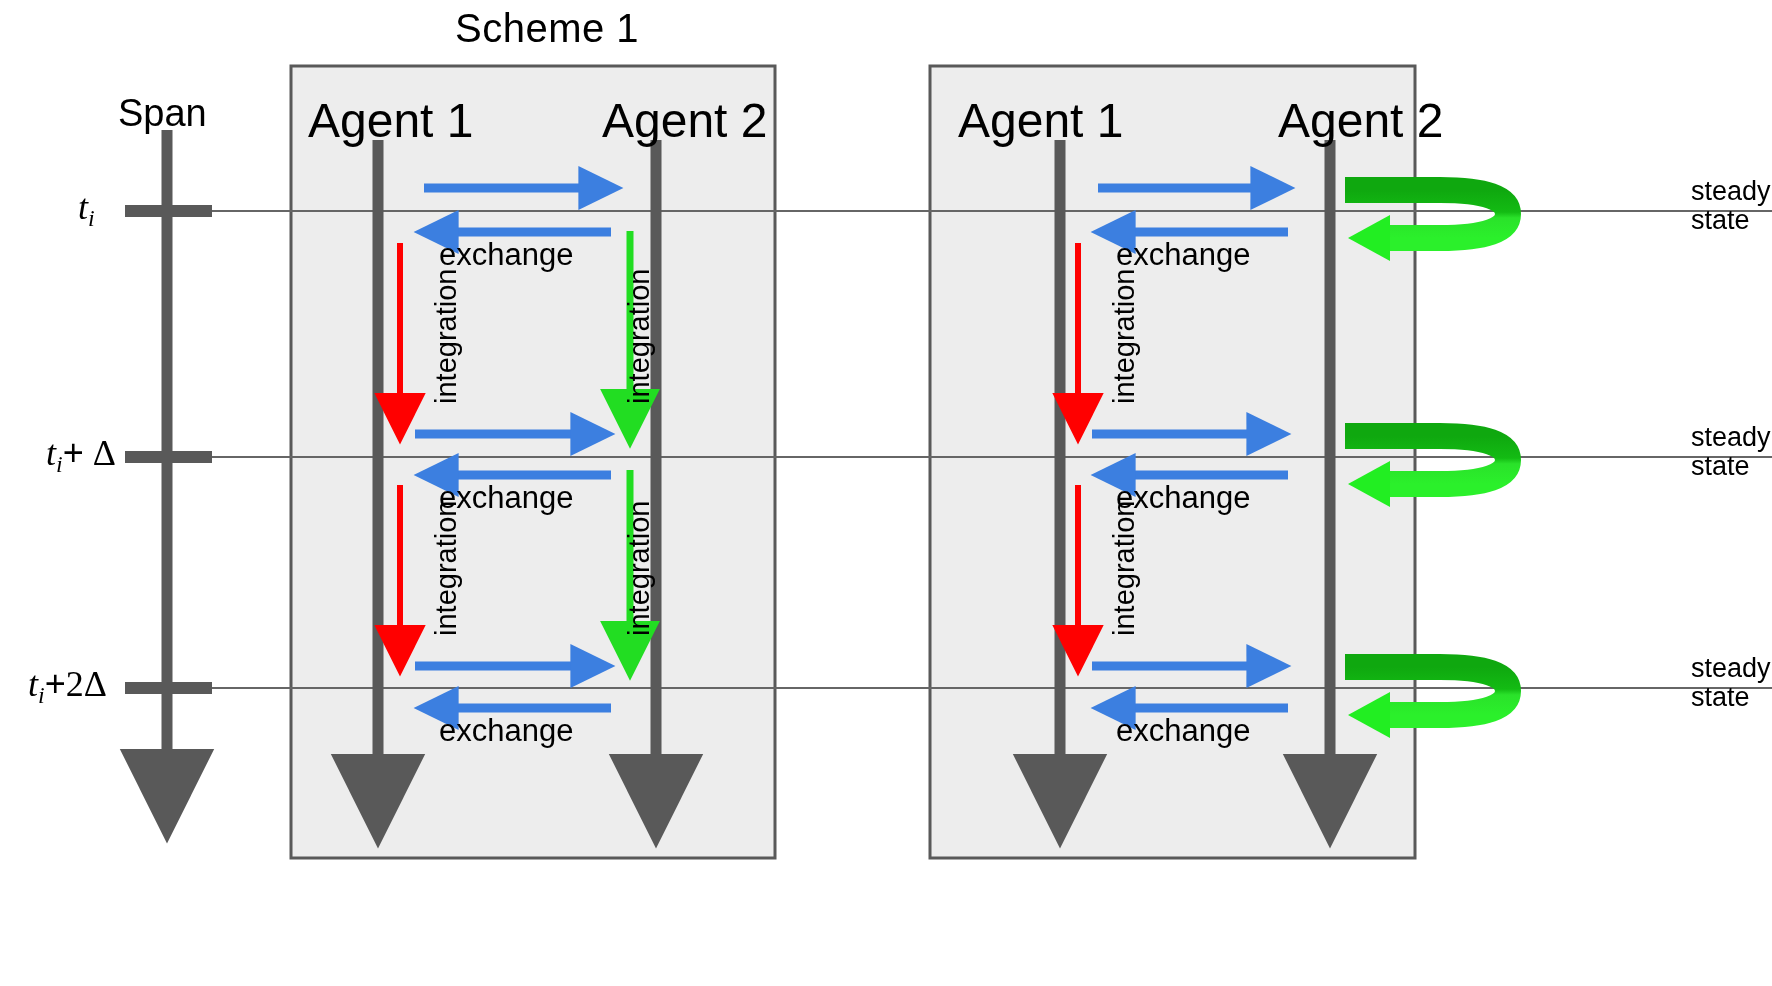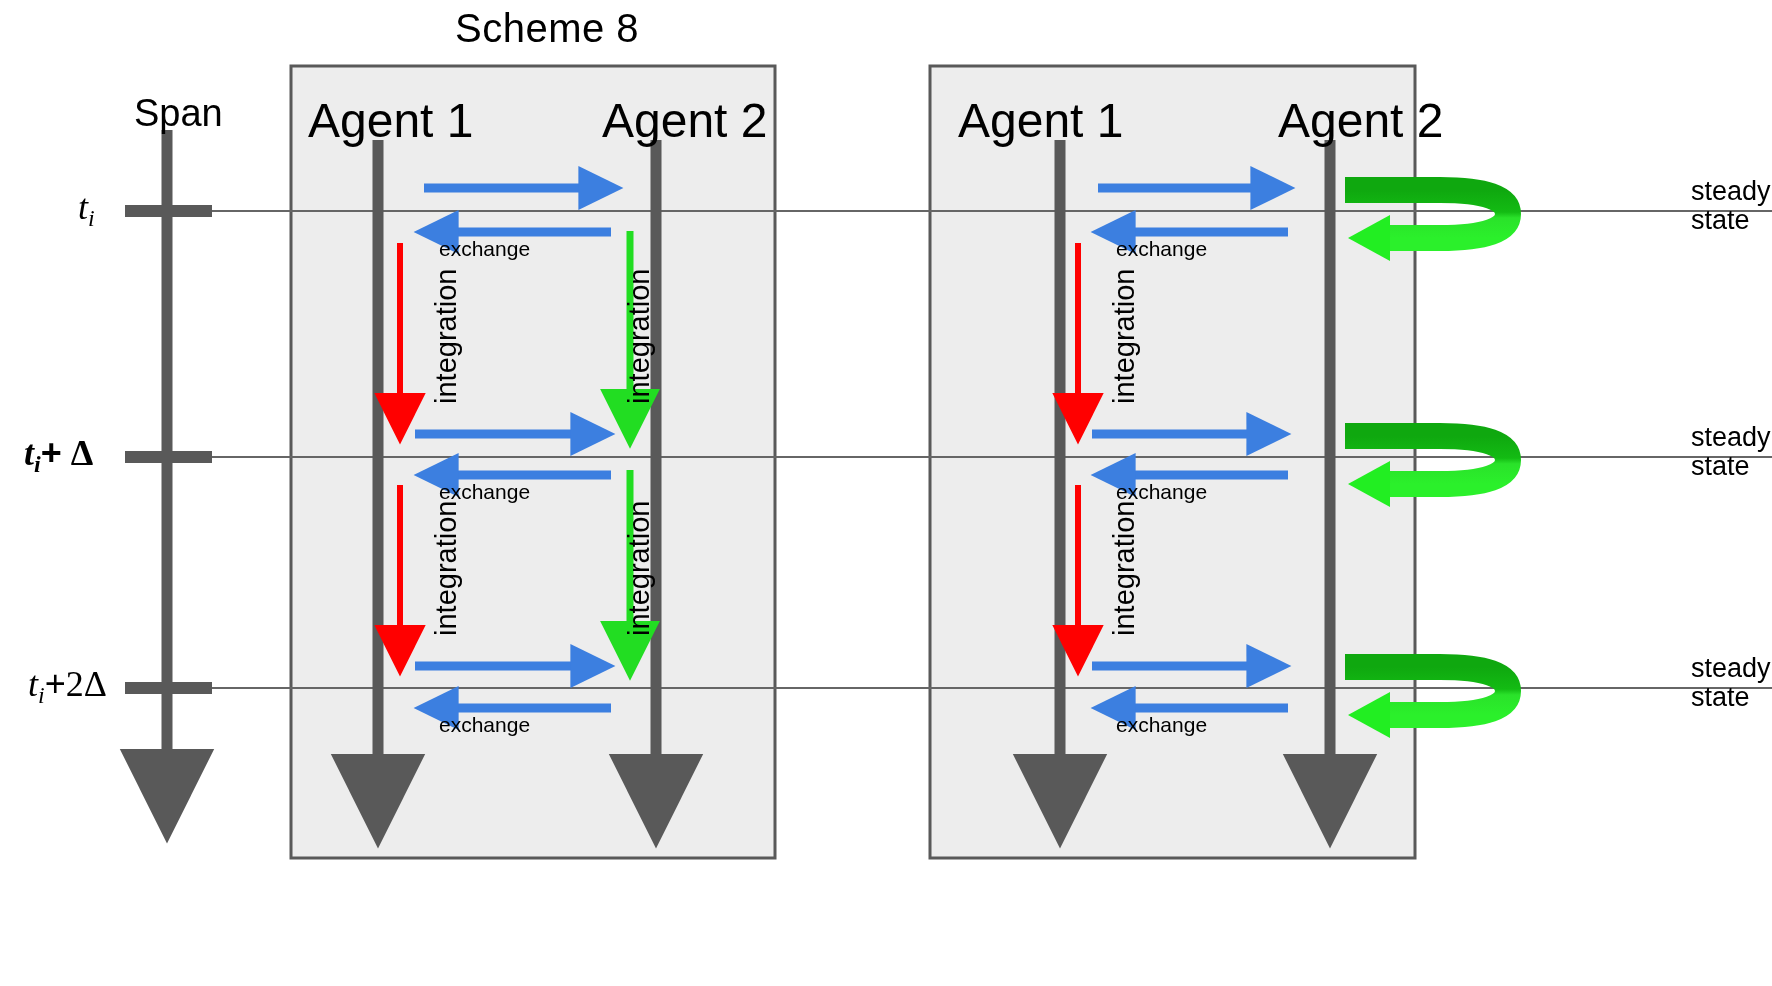--- a/index.html
+++ b/index.html
@@ -3,27 +3,27 @@
 <meta charset="utf-8">
 <title>Scheme diagram</title>
 <style>
   html,body{margin:0;padding:0;background:#ffffff;}
   body{font-family:"Liberation Sans", sans-serif;}
   #stage{position:relative;width:1772px;height:986px;background:#fff;overflow:hidden;}
   #svgroot{position:absolute;left:0;top:0;width:1772px;height:986px;}
   .lbl{position:absolute;white-space:nowrap;color:#000;}
   .scheme-title{font-size:40px;letter-spacing:.5px;}
   .agent-title{font-size:48px;}
-  .span-title{font-size:38px;margin-left:16px;}
+  .span-title{font-size:38px;}
   .tick-lbl{font-size:36px;font-family:"Liberation Serif", serif;font-style:italic;}
   .tick-lbl .sub{font-size:24px;vertical-align:-0.30em;font-style:italic;}
   .tick-lbl .op{font-style:normal;font-family:"Liberation Sans",sans-serif;}
   .tick-lbl .num{font-style:normal;font-family:"Liberation Serif",serif;}
   .tick-lbl .delta{font-style:normal;font-family:"Liberation Serif",serif;}
-  .exch-lbl{font-size:21px;}
+  .exch-lbl{font-size:31px;}
   .integ-lbl{font-size:29px;transform-origin:0 0;transform:rotate(-90deg);}
   .steady-lbl{font-size:27px;line-height:1.07;margin-left:32px;}
 </style>
 </head>
 <body>
 
 <div id="stage">
 
   <svg id="svgroot" viewBox="0 0 1772 986">
     <defs>
@@ -124,34 +124,34 @@
     <g>
       <path d="M1345,436 L1440,436 Q1508,436 1508,460 Q1508,484 1440,484 L1385,484" fill="none" stroke="url(#grad-steady)" stroke-width="26" stroke-linecap="butt"></path>
       <path d="M1390,461 L1390,507 L1348,484 z" fill="#22ee22"></path>
     </g>
     <g>
       <path d="M1345,667 L1440,667 Q1508,667 1508,691 Q1508,715 1440,715 L1385,715" fill="none" stroke="url(#grad-steady)" stroke-width="26" stroke-linecap="butt"></path>
       <path d="M1390,692 L1390,738 L1348,715 z" fill="#22ee22"></path>
     </g>
   </svg>
 
-  <div class="lbl scheme-title" style="left:455px;top:6px;">Scheme 8</div>
+  <div class="lbl scheme-title" style="left:455px;top:6px;">Scheme 1</div>
 
   <div class="lbl span-title" style="left:118px;top:92px;">Span</div>
 
   <div class="lbl agent-title" style="left:308px;top:93px;">Agent 1</div>
   <div class="lbl agent-title" style="left:602px;top:93px;">Agent 2</div>
   <div class="lbl agent-title" style="left:958px;top:93px;">Agent 1</div>
   <div class="lbl agent-title" style="left:1278px;top:93px;">Agent 2</div>
 
   <div class="lbl tick-lbl" style="left:78px;top:186px;text-align:center;">
     <span>t</span><span class="sub">i</span>
   </div>
 
-  <div class="lbl tick-lbl" style="left:24px;top:432px;font-weight:bold;">
+  <div class="lbl tick-lbl" style="left:46px;top:432px;">
     <span>t</span><span class="sub">i</span><span class="op">+</span>&nbsp;<span class="delta">Δ</span>
   </div>
 
   <div class="lbl tick-lbl" style="left:16px;top:663px;margin-left:12px;">
     <span>t</span><span class="sub">i</span><span class="op">+</span><span class="num">2</span><span class="delta">Δ</span>
   </div>
 
   <div class="lbl exch-lbl" style="left:439px;top:237px;">exchange</div>
   <div class="lbl exch-lbl" style="left:439px;top:480px;">exchange</div>
   <div class="lbl exch-lbl" style="left:439px;top:713px;">exchange</div>

